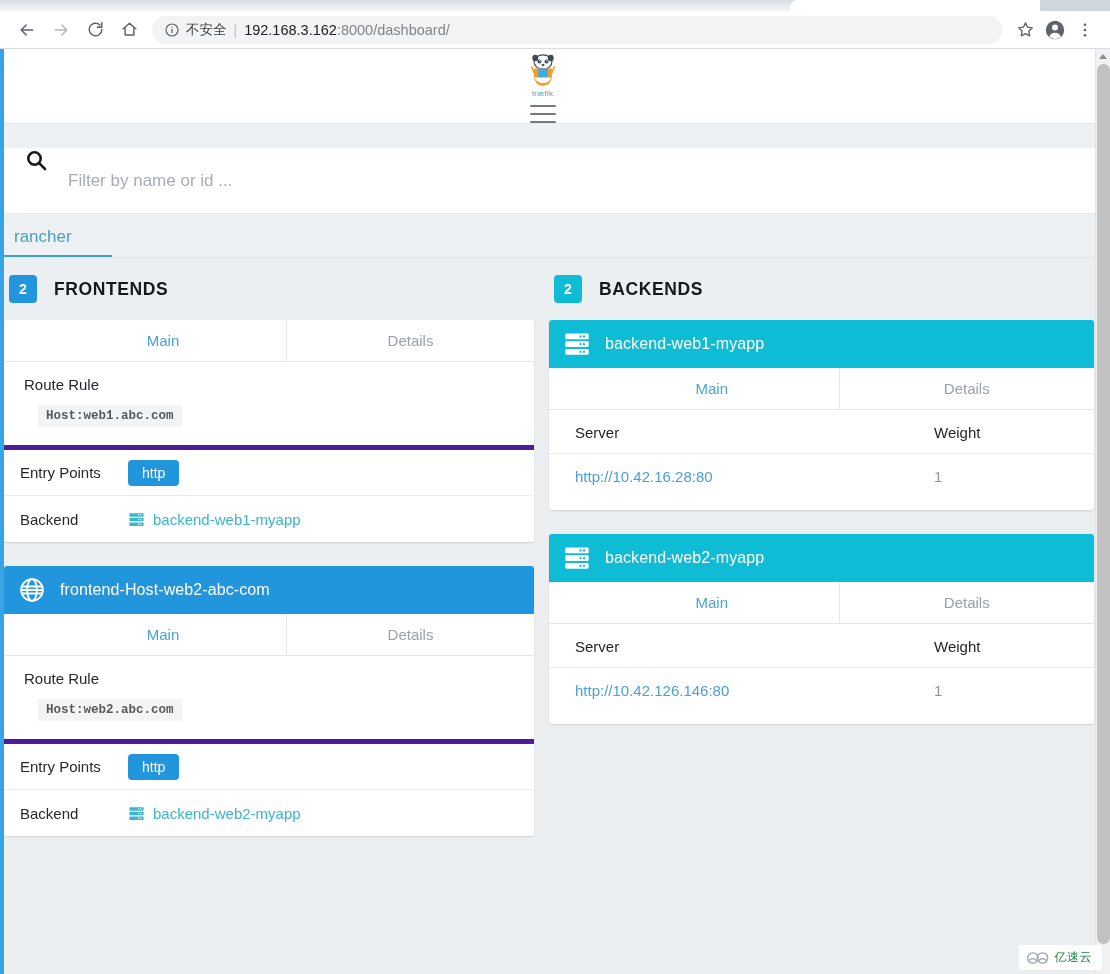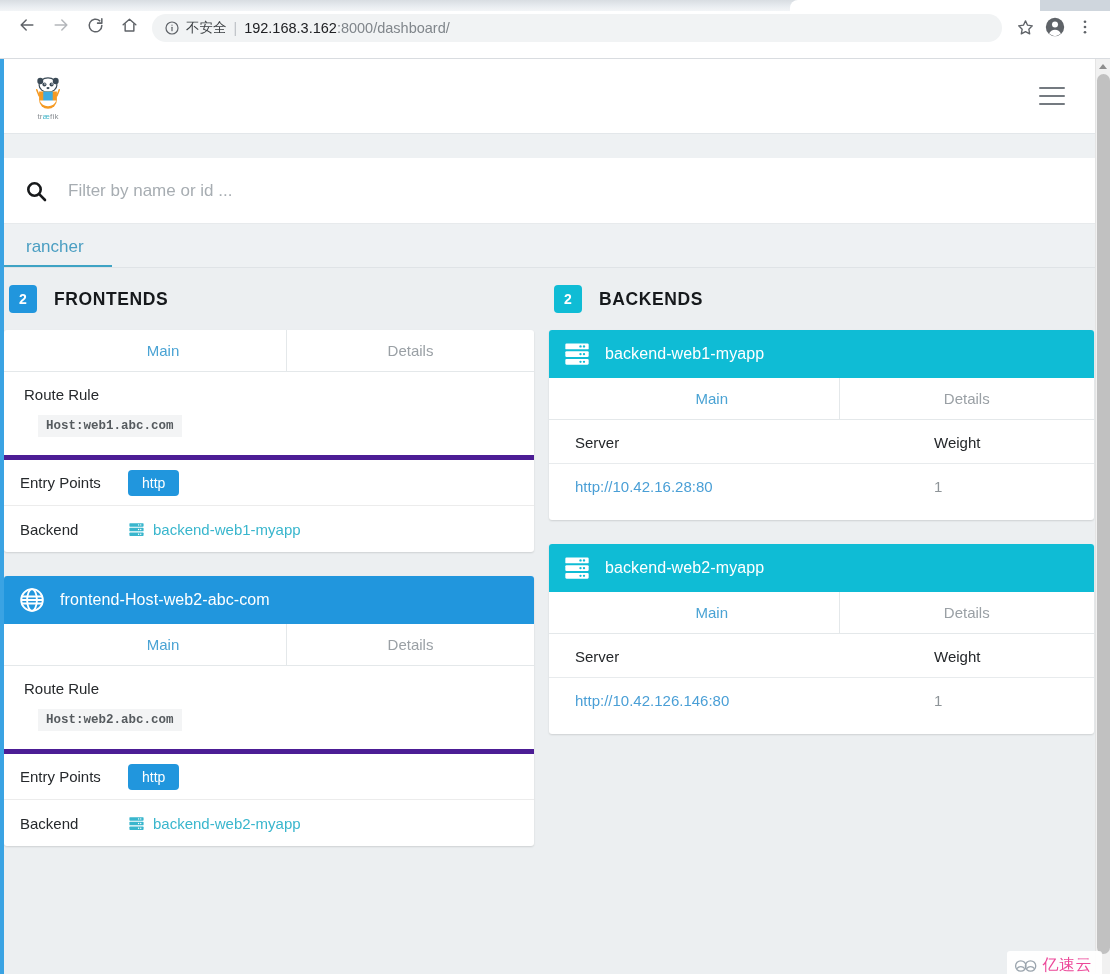--- a/index.html
+++ b/index.html
@@ -19,23 +19,23 @@
   .tabstrip .tab-ghost {
     position: absolute; left: 790px; top: 0; width: 260px; height: 11px;
     background: #ffffff; border-radius: 8px 8px 0 0;
   }
   .tabstrip .tab-ghost2 {
     position: absolute; left: 1040px; top: 0; width: 70px; height: 11px;
     background: #cfd6dd;
   }
 
   .toolbar {
-    height: 48px;
+    height: 38px;
     background: #ffffff;
-    display: flex; align-items: flex-end;
+    display: flex; align-items: center;
     padding: 16px 10px;
     border-bottom: 1px solid #d9dce0;
   }
   .nav-btn {
     width: 34px; height: 34px;
     display: flex; align-items: center; justify-content: center;
     color: #5f6368;
     flex: 0 0 auto;
     border-radius: 50%;
   }
@@ -93,20 +93,21 @@
     overflow: hidden;
   }
 
   
   .app-header {
     height: 75px;
     background: #ffffff;
     display: flex; align-items: center; justify-content: space-between;
     padding: 0 30px 0 16px;
     border-bottom: 1px solid #e3e7ea;
+    flex-direction: column;
   }
   .brand { display: flex; flex-direction: column; align-items: center; width: 56px; }
   .brand-logo { width: 38px; height: 38px; display:block; }
   .brand-word {
     font-size: 8px; letter-spacing: .2px;
     margin-top: 2px; color: #8a8f94;
     font-family: "Liberation Sans", sans-serif;
   }
   .brand-word .accent { color: #40b5c9; }
   .hamburger {
@@ -114,21 +115,21 @@
     display: flex; flex-direction: column; justify-content: space-between;
   }
   .hamburger span { display: block; height: 2px; background: #747a80; border-radius: 1px; }
 
   .subbar { height: 24px; background: #eef1f3; }
 
   
   .searchbar {
     height: 66px;
     background: #ffffff;
-    display: flex; align-items: center;
+    display: flex; 
     padding-left: 20px;
     border-bottom: 1px solid #e7eaec;
   }
   .search-icon { width: 24px; height: 24px; color: #17191b; flex: 0 0 auto; }
   .search-input {
     border: none; outline: none;
     font-size: 17px; color: #2b2f33;
     margin-left: 20px;
     width: 600px;
     font-family: "Liberation Sans", sans-serif;
@@ -137,21 +138,21 @@
   .search-input::placeholder { color: #a7adb2; }
 
   
   .provider-tabs {
     height: 44px;
     background: #eef1f3;
     display: flex; align-items: flex-end;
     border-bottom: 1px solid #dfe3e6;
   }
   .provider-tab {
-    padding: 0 0 10px 22px;
+    padding: 0 0 10px 10px;
     width: 108px;
     font-size: 17px;
     color: #4a9ec2;
     border-bottom: 2px solid #3ea3c4;
     line-height: 1;
   }
 
   
   .columns {
     display: flex;
@@ -300,21 +301,21 @@
     position: absolute;
     right: 8px; bottom: 4px;
     display: flex; align-items: center;
     background: rgba(255,255,255,.92);
     padding: 4px 10px 4px 6px;
     border-radius: 3px;
     z-index: 30;
   }
   .watermark .wm-icon { width: 26px; height: 16px; margin-right: 4px; color: #9aa4ad; }
   .watermark .wm-text {
-    font-size: 16px; color: #ec4899;
+    font-size: 12px; color: #15803d;
     font-family: "DejaVu Sans", sans-serif;
     letter-spacing: .5px;
   }
 </style>
 </head>
 <body>
 
 <div class="tabstrip">
   <div class="tab-ghost"></div>
   <div class="tab-ghost2"></div>

